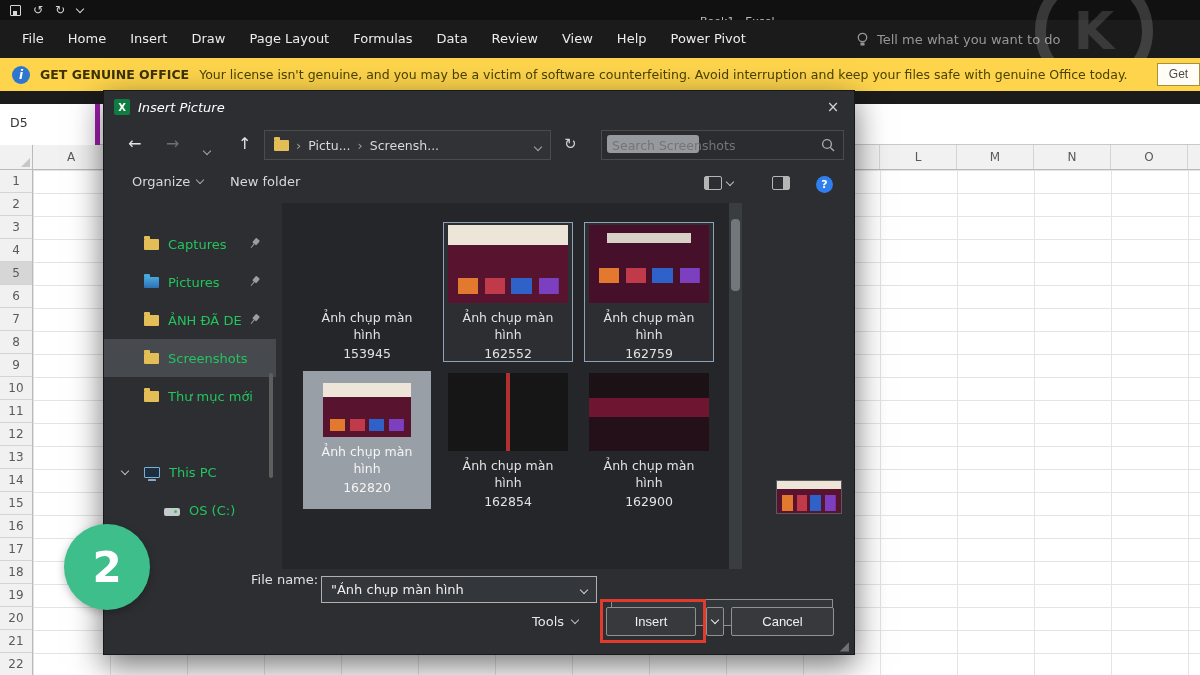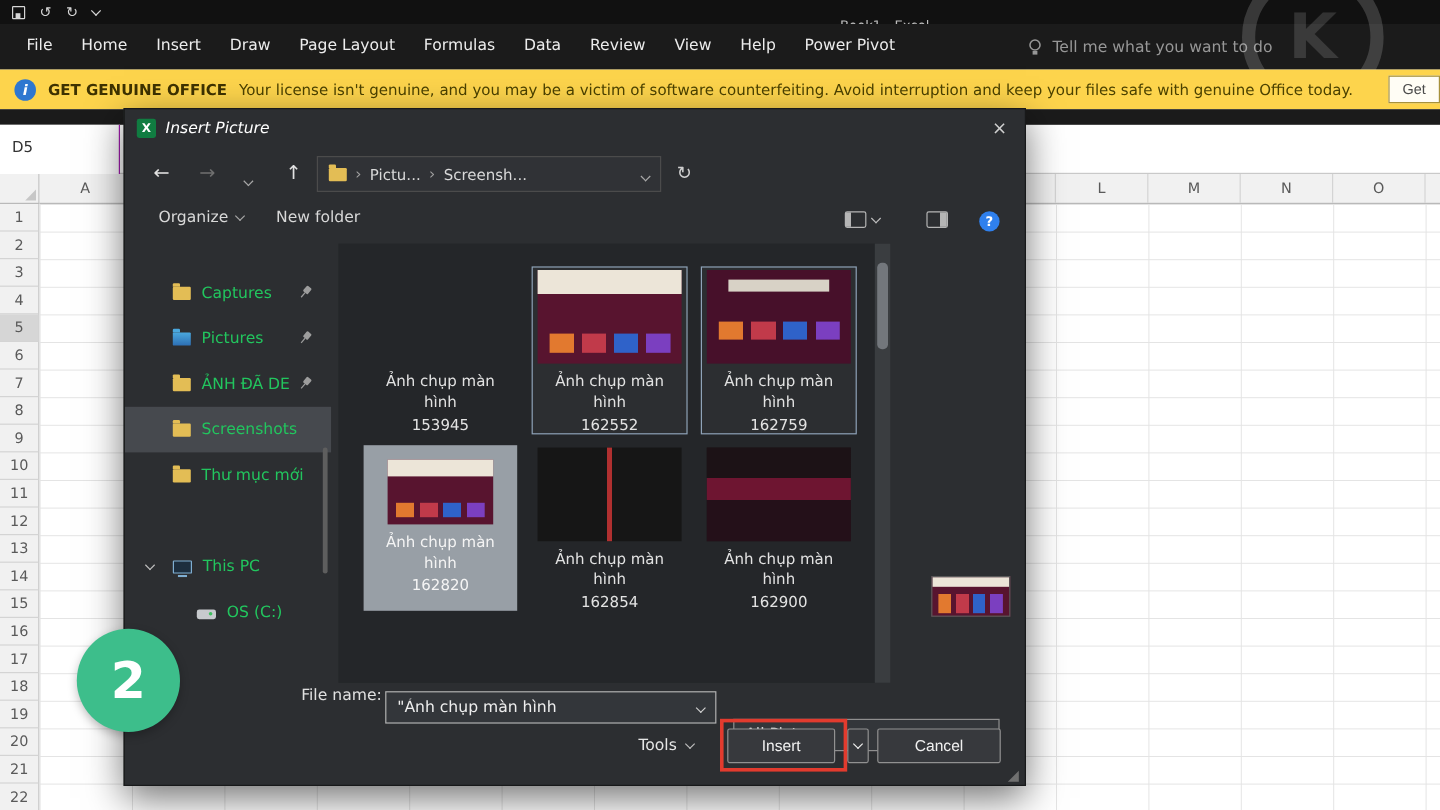--- a/index.html
+++ b/index.html
@@ -22,21 +22,21 @@
   .watermark { position:absolute; left:1035px; top:-48px; width:118px; height:118px; border:11px solid rgba(215,215,215,0.20); border-radius:50%; display:flex; align-items:center; justify-content:center; color:rgba(225,225,225,0.16); font-size:52px; font-weight:bold; }
 
   .warnbar { position:absolute; left:0; top:58px; width:1200px; height:33px; background:#fdd44c; display:flex; align-items:center; gap:10px; padding-left:12px; overflow:hidden; }
   .info-i { width:18px; height:18px; border-radius:50%; background:#2e77d0; color:#fff; font-size:12px; font-weight:bold; font-style:italic; display:flex; align-items:center; justify-content:center; flex:0 0 auto; }
   .warn-badge { font-weight:bold; color:#3e3200; font-size:12.5px; white-space:nowrap; }
   .warn-msg { color:#4c4200; font-size:12.5px; white-space:nowrap; }
   .warn-btn { position:absolute; left:1157px; top:5px; height:23px; background:#fffdf5; border:1px solid #a6913c; color:#4a4a4a; font-size:12px; padding:0 10px; line-height:21px; cursor:pointer; }
 
   .formula-row { position:absolute; left:0; top:91px; width:1200px; height:54px; background:#1b1b1b; }
   .formula-white { position:absolute; left:0; top:13px; width:1200px; height:41px; background:#fff; border-bottom:1px solid #c9c9c9; }
-  .namebox { position:absolute; left:0; top:0; width:100px; height:41px; border-right:1px solid #a21caf; color:#333; font-size:12.5px; line-height:38px; padding-left:10px; background:#fff; }
+  .namebox { position:absolute; left:0; top:0; width:100px; height:41px; border-right:5px solid #a21caf; color:#333; font-size:12.5px; line-height:38px; padding-left:10px; background:#fff; }
 
   .colcorner { position:absolute; left:0; top:145px; width:33px; height:25px; background:#f1f1f1; border-right:1px solid #b9b9b9; border-bottom:1px solid #b9b9b9; }
   .colcorner::after { content:""; position:absolute; right:2px; bottom:2px; border-left:9px solid transparent; border-bottom:9px solid #c7c7c7; }
   .colheads { position:absolute; left:33px; top:145px; width:1167px; height:25px; display:flex; background:#f1f1f1; border-bottom:1px solid #b9b9b9; }
   .colh { width:77px; height:24px; text-align:center; line-height:24px; font-size:12px; color:#5a5a5a; border-right:1px solid #d4d4d4; flex:0 0 auto; cursor:pointer; }
   .rowheads { position:absolute; left:0; top:170px; width:33px; height:505px; background:#f1f1f1; border-right:1px solid #b9b9b9; }
   .rowh { height:23px; text-align:center; line-height:22px; font-size:12px; color:#5a5a5a; border-bottom:1px solid #d4d4d4; cursor:pointer; }
   .rowheads div:nth-of-type(5) { background:#d6d6d6; }
   .grid { position:absolute; left:33px; top:170px; width:1167px; height:505px; background-color:#fff;
     background-image:linear-gradient(to right,#e4e4e4 1px,transparent 1px),linear-gradient(to bottom,#e4e4e4 1px,transparent 1px);
@@ -264,20 +264,28 @@
       <div class="crumbbar">
         <span class="fi"></span>
         <span class="bsep">›</span>
         <span class="crumb">Pictu...</span>
         <span class="bsep">›</span>
         <span class="crumb">Screensh...</span>
         <span class="crumb-chev"><span class="chev"></span></span>
       </div>
       <span class="nav-ico" style="left:460px;font-size:15px;color:#cfcfcf;">↻</span>
 
+      <div class="searchbox">
+        <div class="blur-patch"></div>
+        <input type="text" placeholder="Search Screenshots" style="">
+        <svg class="search-glass" width="14" height="14">
+            <circle cx="6" cy="6" r="4.4" fill="none" stroke="#a8a8a8" stroke-width="1.4"></circle>
+            <line x1="9.4" y1="9.4" x2="13" y2="13" stroke="#a8a8a8" stroke-width="1.4"></line>
+          </svg>
+      </div>
     </div>
 
     <div class="cmdrow">
       <div class="cmd" style="left:28px;">
         <span>Organize</span>
           <span class="chev" style="margin-top:-3px;color:#a8a8a8;"></span>
       </div>
       <div class="cmd" style="left:126px;">
         <span>New folder</span>
       </div>

